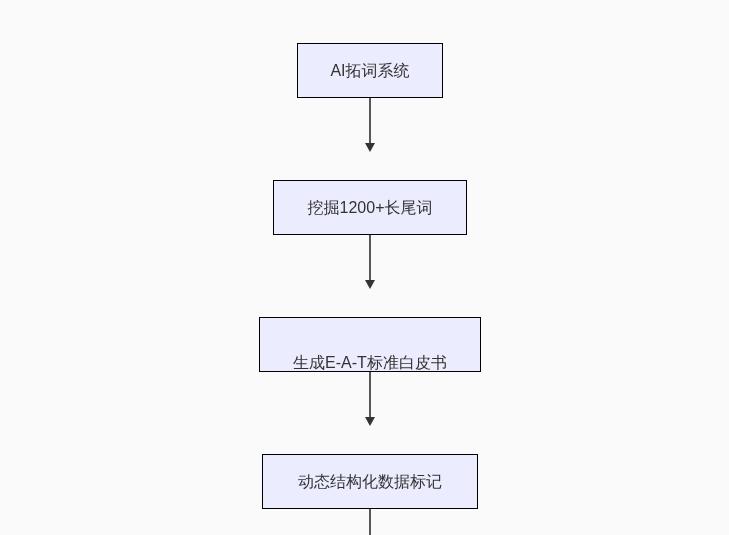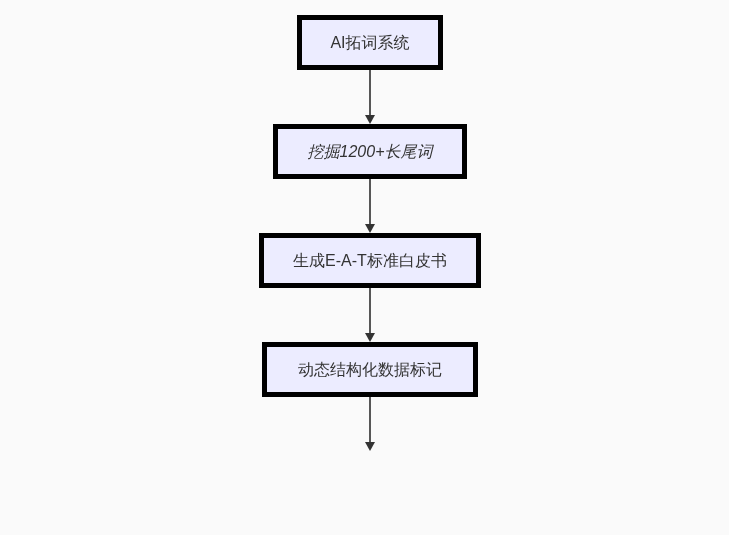--- a/index.html
+++ b/index.html
@@ -28,30 +28,31 @@
     flex-direction: column;
     align-items: center;
   }
   .node {
     box-sizing: border-box;
     height: 55px;
     display: flex;
     align-items: center;
     justify-content: center;
     background: #ECECFF;
-    border: 5px solid #000000;
+    border: 1px solid #000000;
     color: #333333;
     font-size: 16px;
     line-height: 1;
     white-space: nowrap;
     padding: 0 12px;
+    margin-top: 28px;
   }
   .node-1 { min-width: 146px; }
-  .node-2 { min-width: 194px; font-style: italic; }
-  .node-3 { min-width: 222px; }
+  .node-2 { min-width: 194px; }
+  .node-3 { min-width: 222px; align-items: flex-end; }
   .node-4 { min-width: 216px; }
   .node-5 { min-width: 235px; }
   .edge {
     height: 54px;
     display: flex;
     flex-direction: column;
     align-items: center;
   }
   .edge-line {
     width: 2px;

